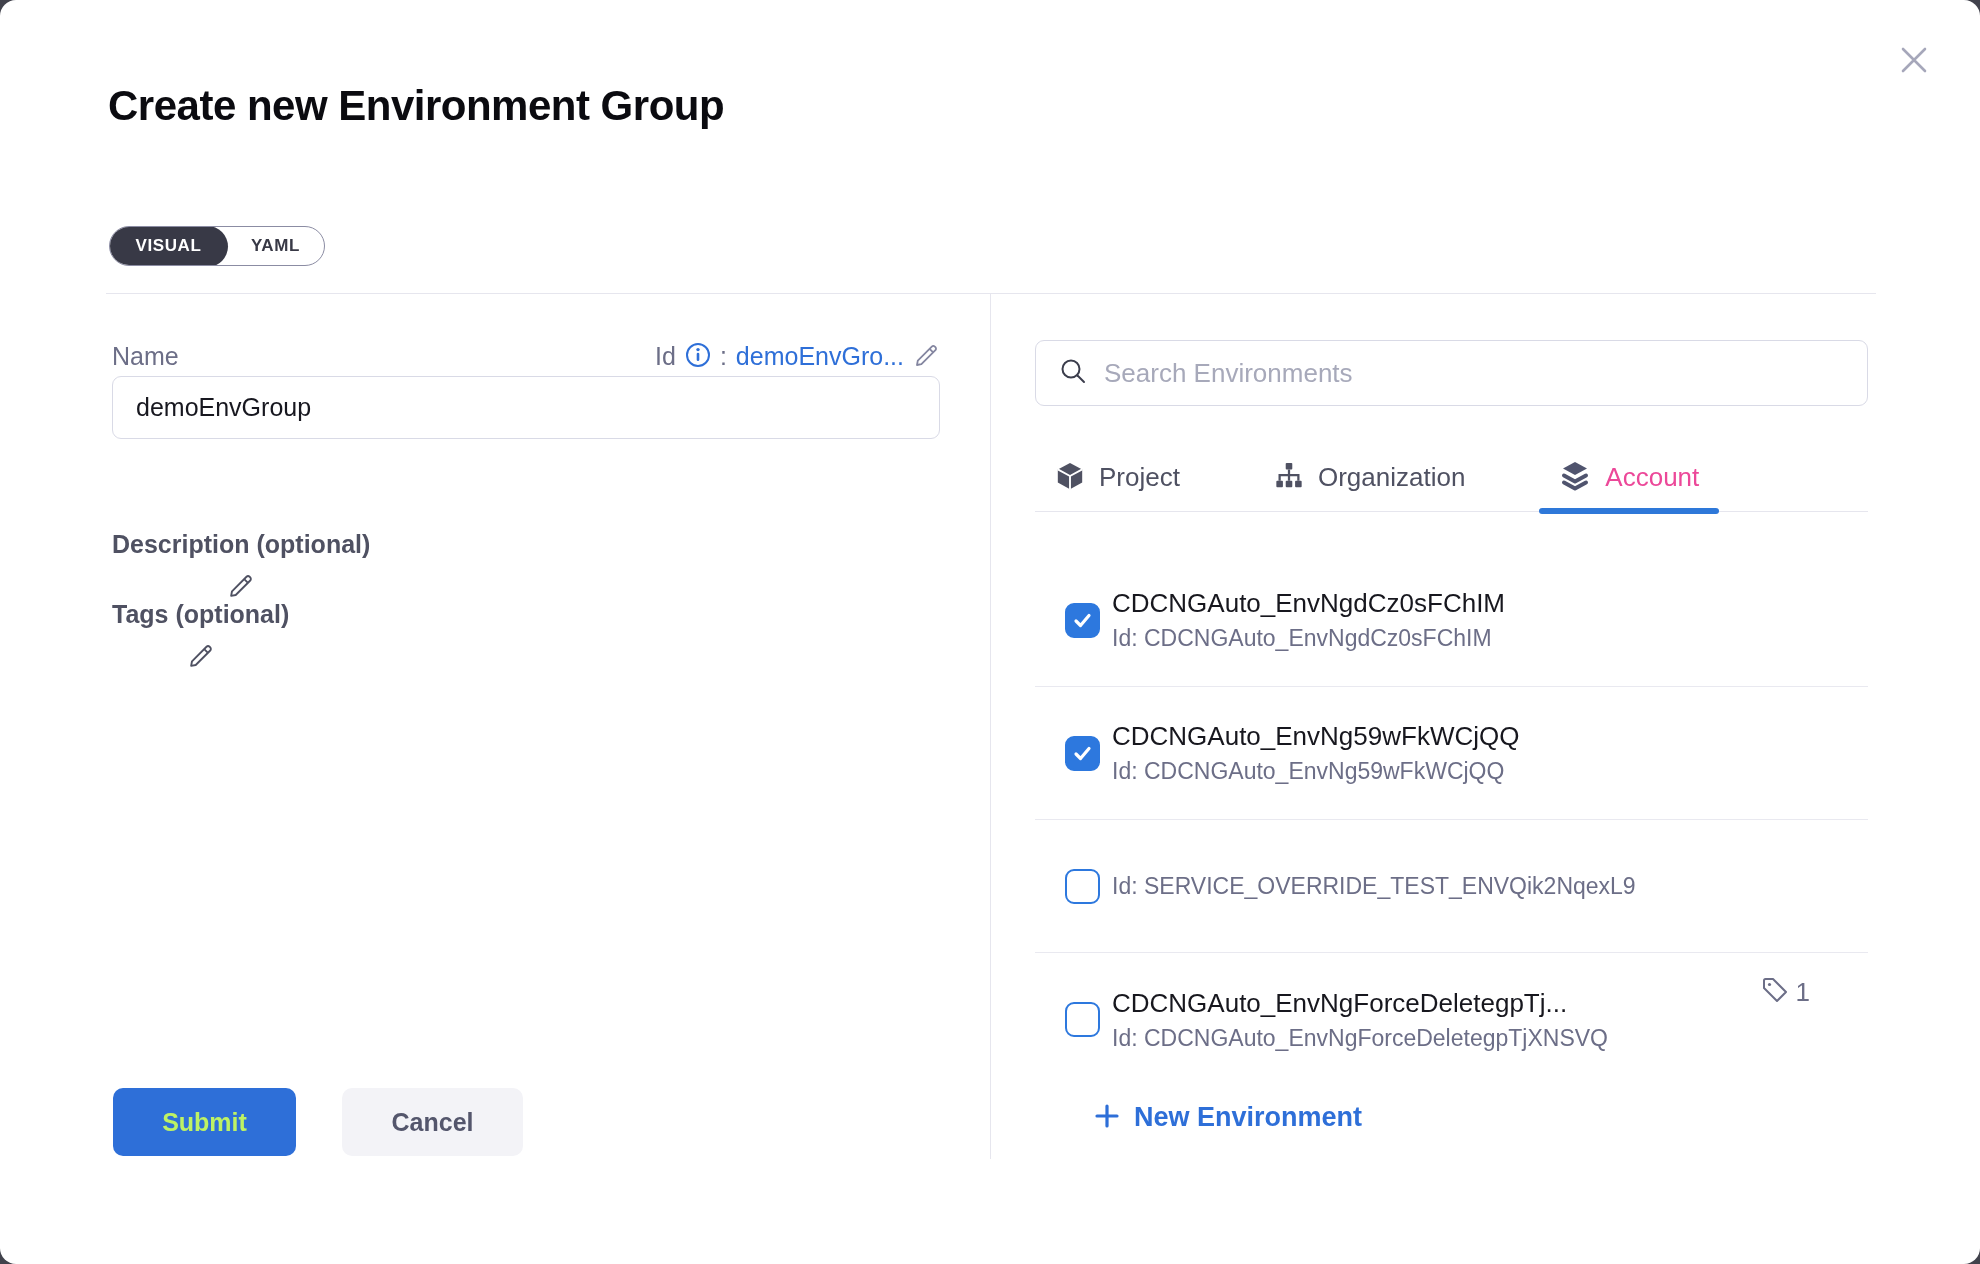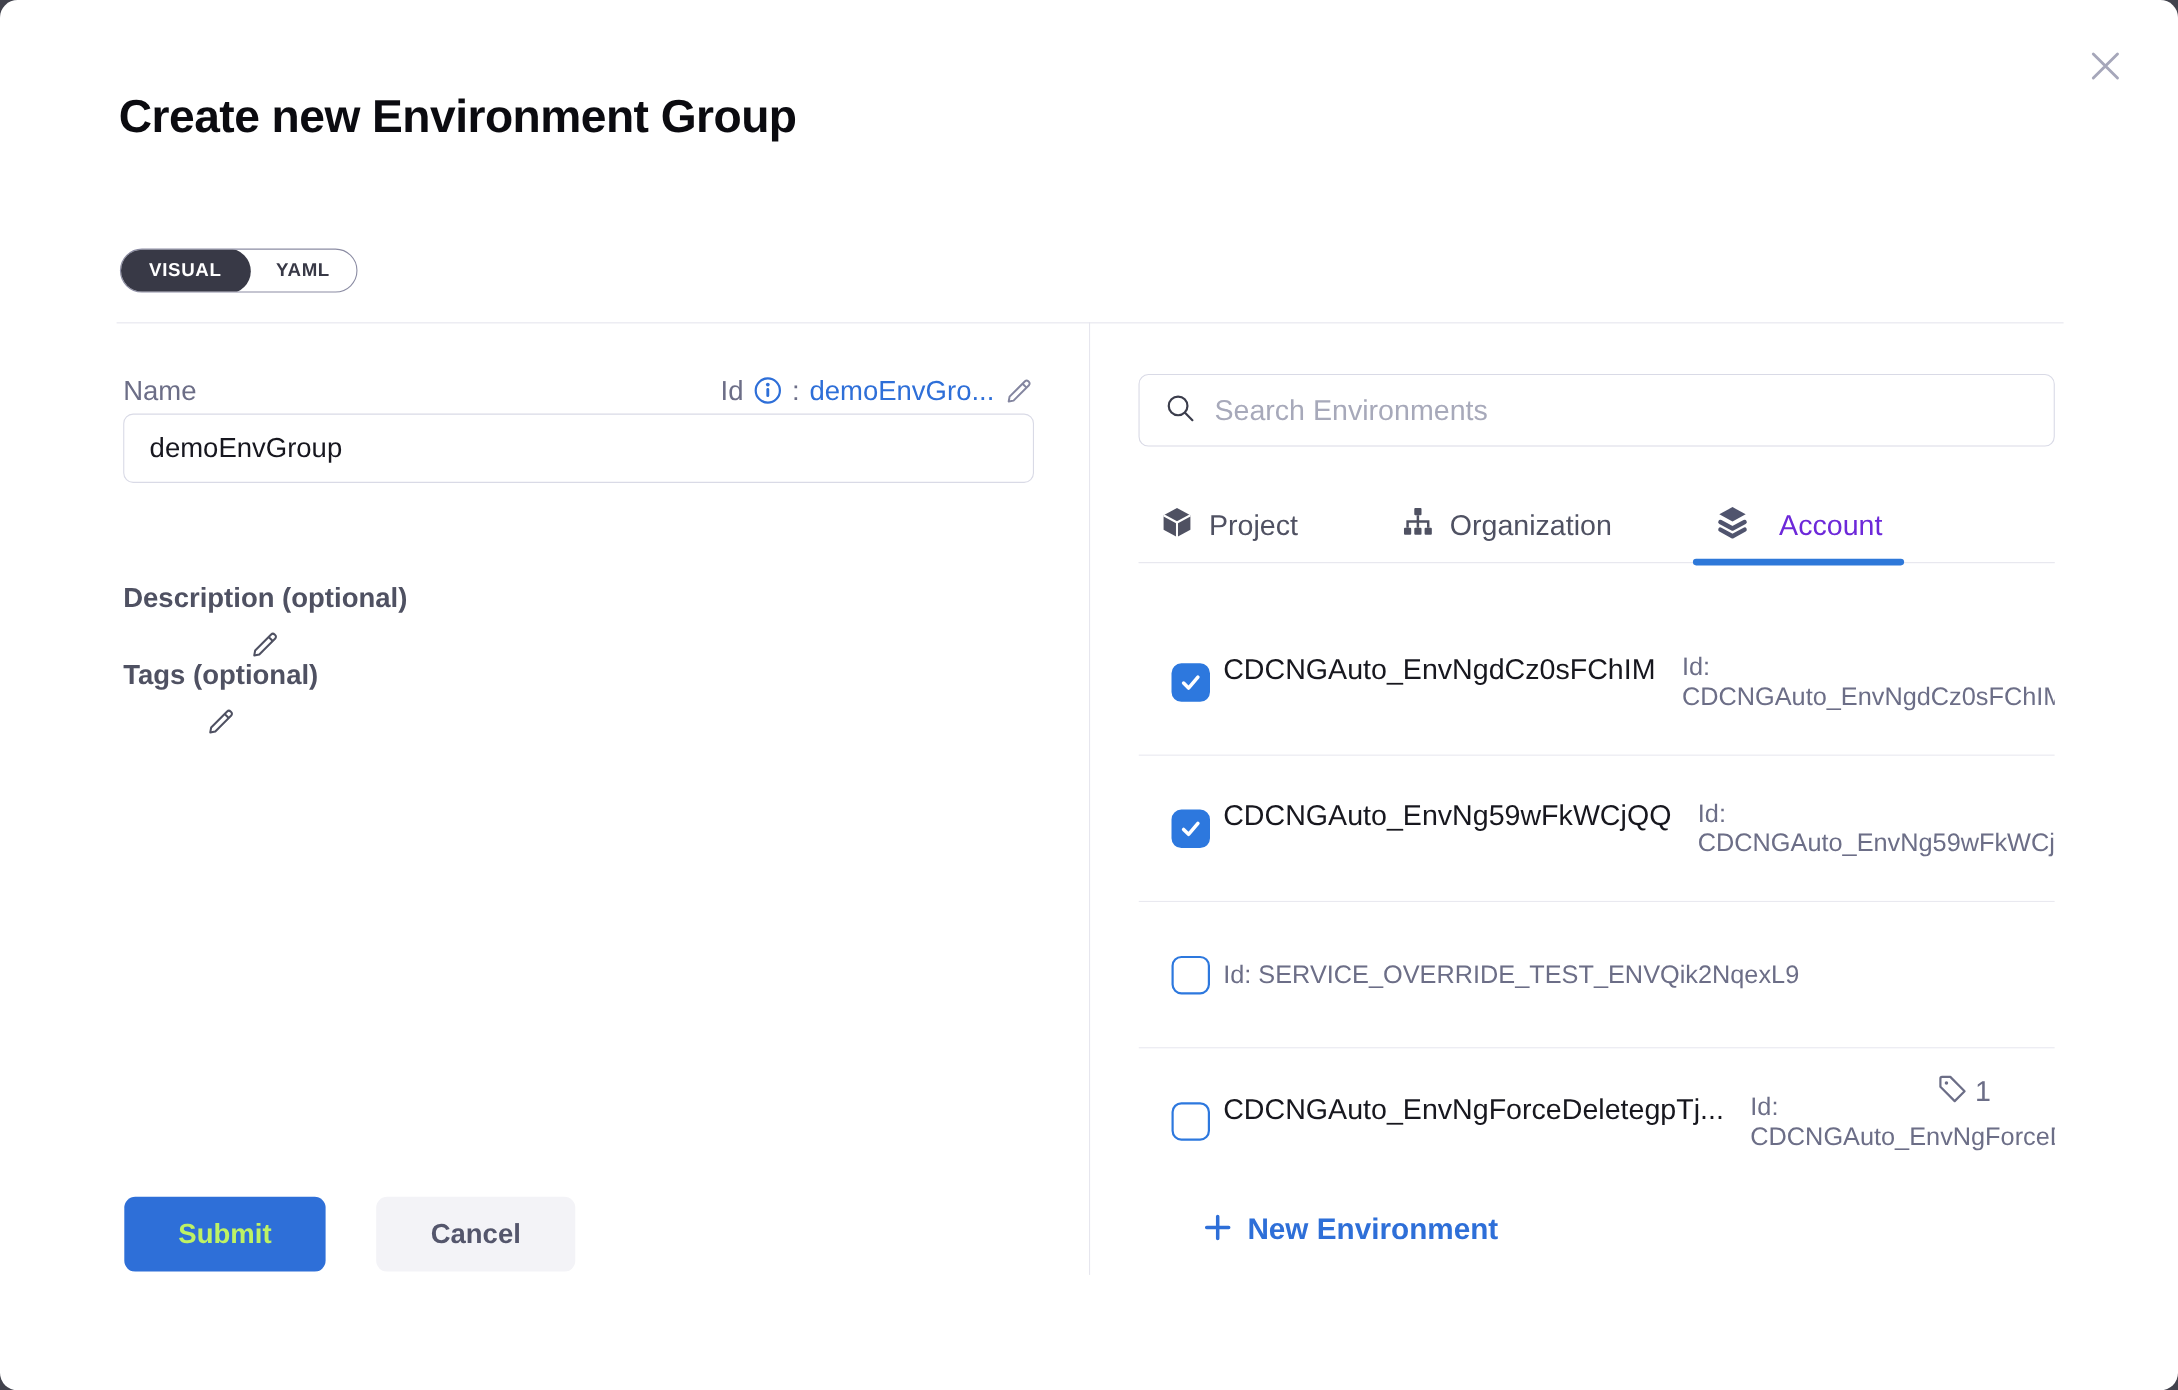--- a/index.html
+++ b/index.html
@@ -105,21 +105,21 @@
     width:833px; height:68px;
     display:flex; align-items:center; gap:54px;
     border-bottom:1px solid #E6E6EE;
   }
   .tab {
     position:relative; height:100%;
     display:flex; align-items:center; gap:14px;
     padding:0 20px; cursor:pointer;
   }
   .tab-label { font-size:26px; color:#4F5162; font-weight:500; }
-  .tab.active .tab-label { color:#6d28d9;margin-left:12px; }
+  .tab.active .tab-label { color:#ec4899; }
   .tab-underline {
     position:absolute; left:0; right:0; bottom:-3px;
     height:6px; border-radius:4px; background:#2E78D9;
     display:none;
   }
   .tab.active .tab-underline { display:block; }
   .env-list {
     position:absolute; left:1035px; top:512px;
     width:833px; height:546px;
     overflow:hidden; padding-top:42px;
@@ -132,21 +132,21 @@
   .env-row:last-child { border-bottom:none; }
   .checkbox {
     width:35px; height:35px; border-radius:9px;
     border:2.5px solid #2D78DE; background:#ffffff;
     display:flex; align-items:center; justify-content:center;
     flex:none; cursor:pointer;
   }
   .checkbox.checked { background:#2D78DE; border-color:#2D78DE; }
   .checkbox svg { display:none; }
   .checkbox.checked svg { display:block; }
-  .env-text { display:flex; flex-direction:row; gap:24px; }
+  .env-text { display:flex; flex-direction:column; gap:6px; }
   .env-name { font-size:26px; color:#17171E; }
   .env-id { font-size:23px; color:#6C6E87; }
   .tag-badge {
     position:absolute; right:58px; top:22px;
     display:flex; align-items:center; gap:6px;
   }
   .tag-count { font-size:26px; color:#6C6E87; }
   .new-env {
     position:absolute; left:1093px; top:1102px;
     display:flex; gap:13px; cursor:pointer;

